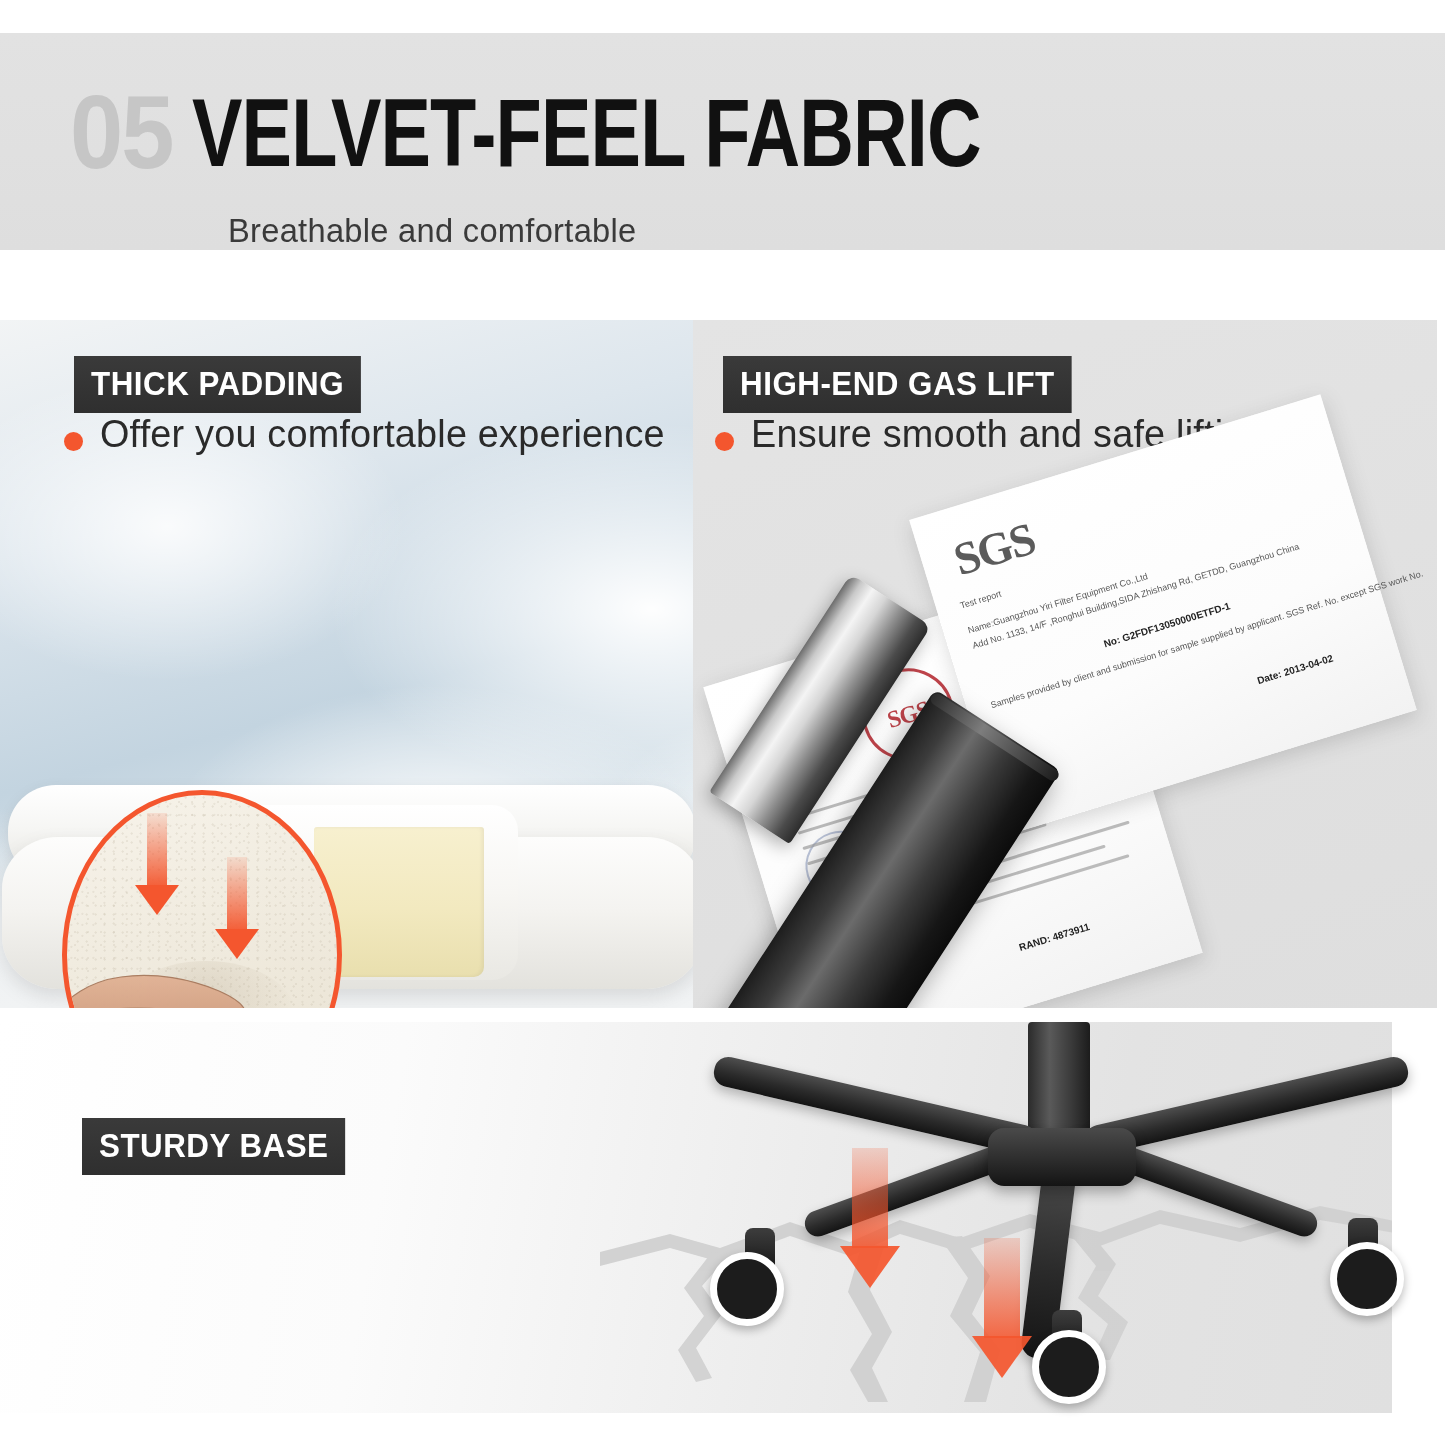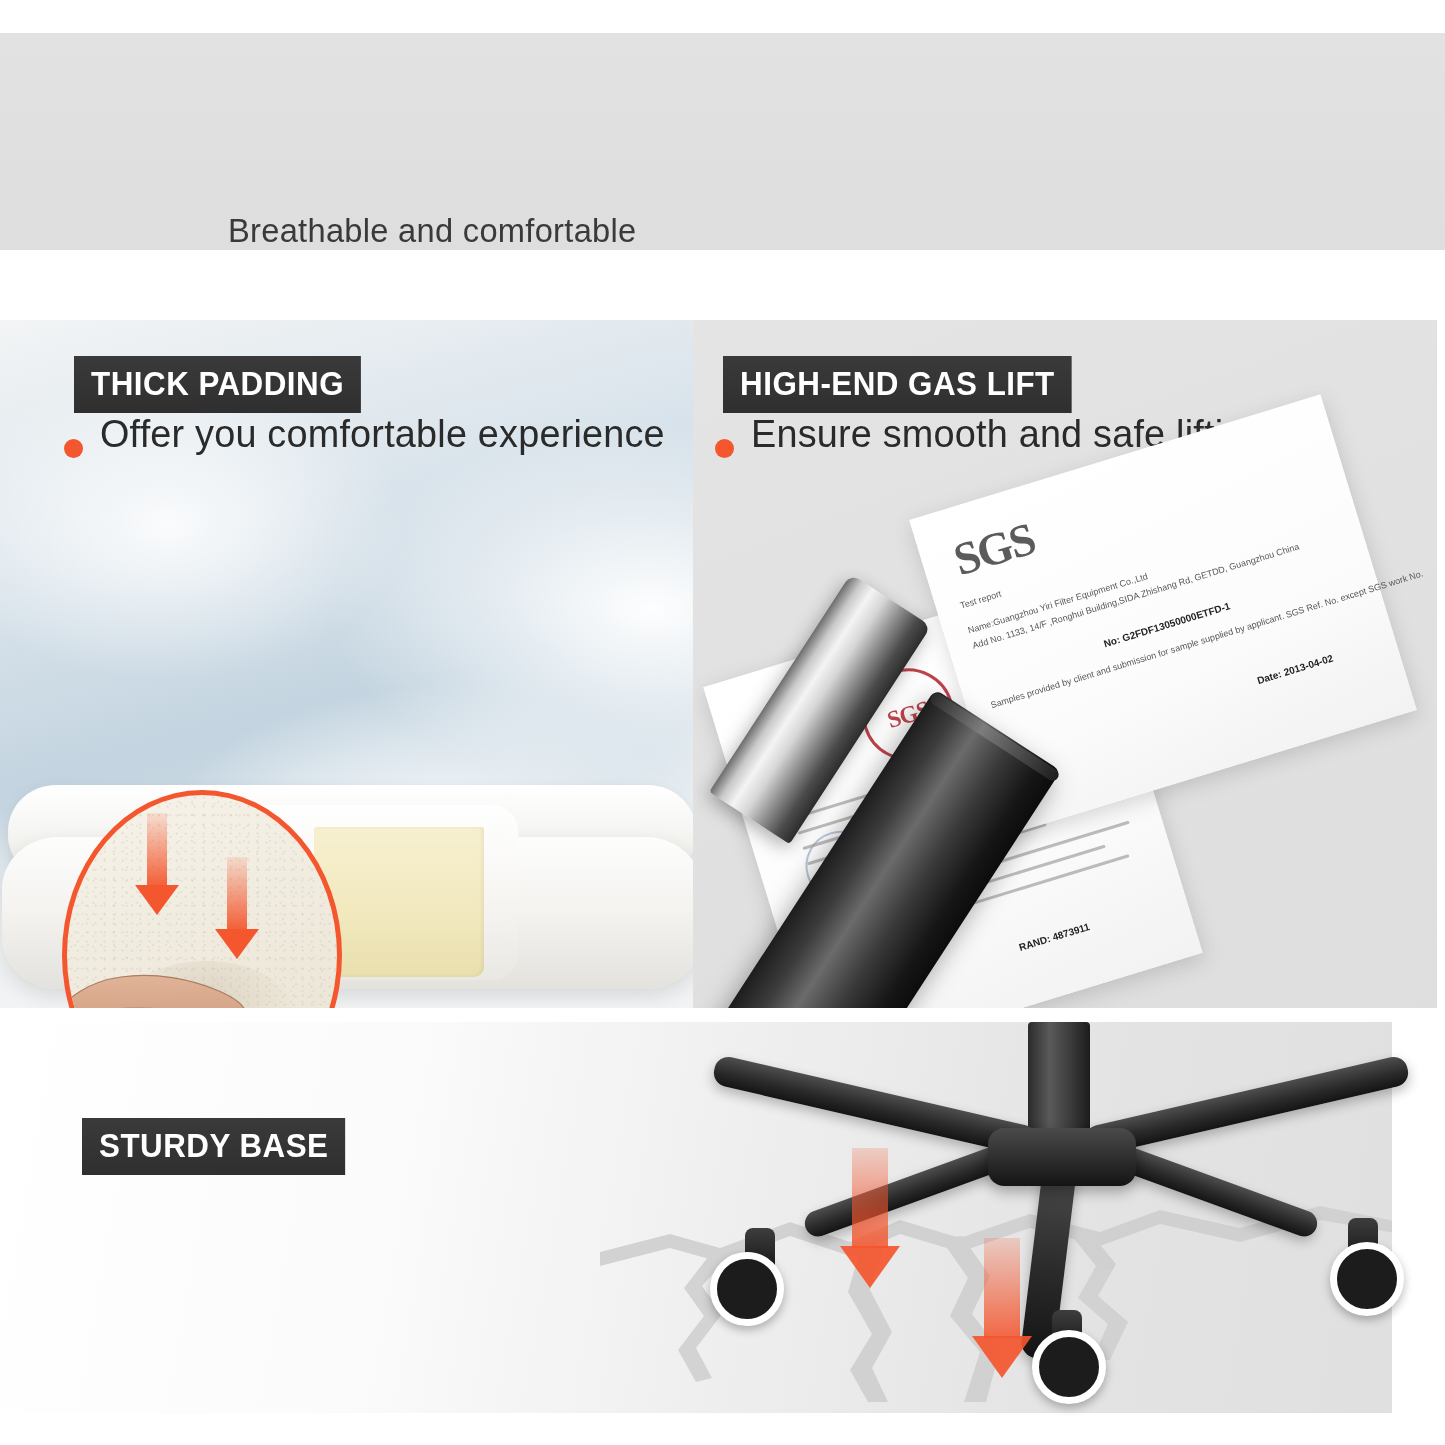--- a/index.html
+++ b/index.html
@@ -109,21 +109,21 @@
     font-size: 33px;
     letter-spacing: 0.5px;
     padding: 9px 18px 10px 18px;
     white-space: nowrap;
     transform: scaleX(0.95);
     transform-origin: left top;
   }
   .bullet-row {
     position: absolute;
     display: flex;
-    align-items: flex-end;
+    align-items: center;
   }
   .bullet-dot {
     width: 19px; height: 19px;
     border-radius: 50%;
     background: #f4562e;
     flex: 0 0 auto;
     margin-top: 15px;
   }
   .bullet-text {
     font-size: 39px;
@@ -367,20 +367,24 @@
     width: 0; height: 0;
     border-left: 30px solid transparent;
     border-right: 30px solid transparent;
     border-top: 42px solid rgba(244,86,46,0.92);
   }
 </style>
 </head>
 <body>
 
 <div class="header">
+  <div class="header-row">
+    <span class="header-num">05</span>
+    <span class="header-title">VELVET-FEEL FABRIC</span>
+  </div>
   <div class="header-sub">Breathable and comfortable</div>
 </div>
 
 <div class="panel panel-left">
   <div class="sky"></div>
   <div class="sky-bottom-fade"></div>
 
   <div class="badge" style="left:74px; top:36px;">THICK PADDING</div>
 
   <div class="bullet-row" style="left:64px; top:90px; width:620px;">

